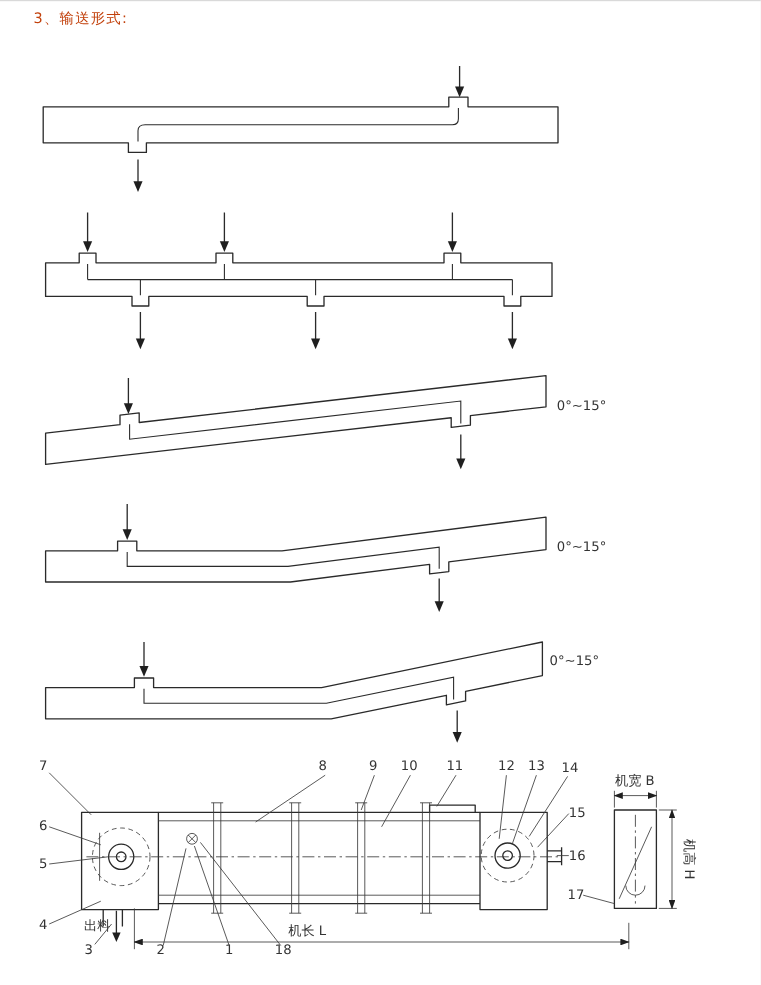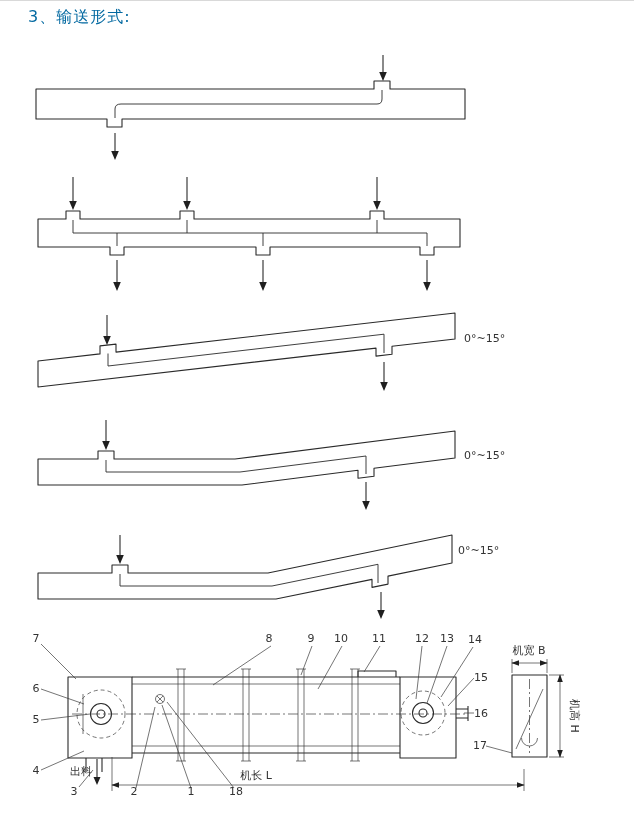--- a/index.html
+++ b/index.html
@@ -2,21 +2,21 @@
 <html><head>
 <meta charset="utf-8">
 <style>
   html,body{margin:0;padding:0;background:#fff;}
   .page{
     position:relative;width:634px;height:821px;background:#fff;overflow:hidden;
     border-top:1px solid #d9d9d9;border-right:1px solid #d9d9d9;border-bottom:1px solid #e6e6e6;
     font-family:"DejaVu Sans","Liberation Sans",sans-serif;
   }
   .title{
-    position:absolute;left:28px;top:6px;font-size:16px;color:#0369a1;letter-spacing:1px;
+    position:absolute;left:28px;top:6px;font-size:12px;color:#c2410c;letter-spacing:1px;
   }
   svg{position:absolute;left:0;top:0;}
   .ln{fill:none;stroke:#2a2a2a;stroke-width:1.1;stroke-linejoin:round;}
   .inner{fill:none;stroke:#2a2a2a;stroke-width:0.9;}
   .thin{fill:none;stroke:#3a3a3a;stroke-width:0.7;}
   .dash{fill:none;stroke:#3a3a3a;stroke-width:0.7;stroke-dasharray:4,3;}
   .cl{fill:none;stroke:#3a3a3a;stroke-width:0.7;stroke-dasharray:10,3,2,3;}
   .ah{fill:#1f1f1f;stroke:none;}
   text{fill:#333;font-family:"DejaVu Sans","Liberation Sans",sans-serif;}
   .num{font-size:11px;}

